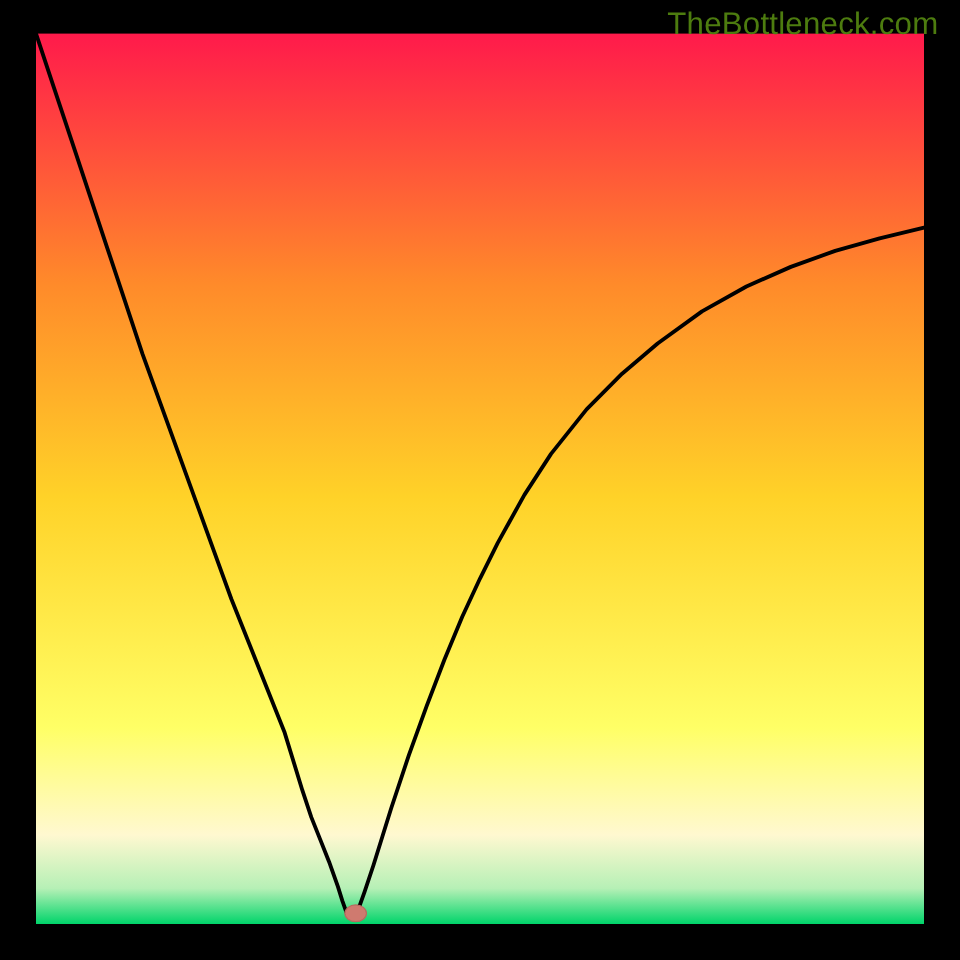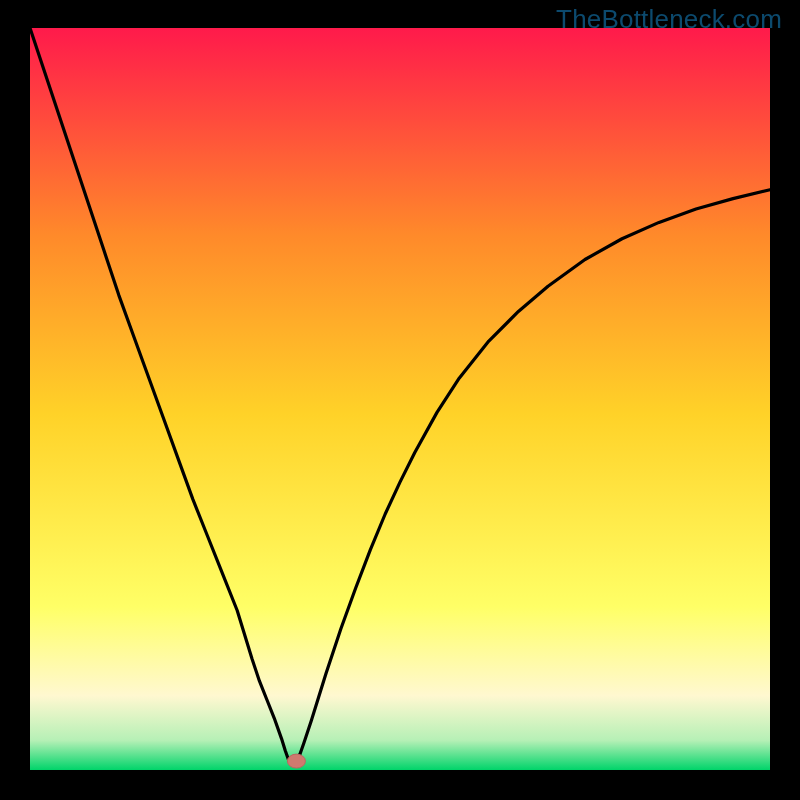--- a/index.html
+++ b/index.html
@@ -13,21 +13,21 @@
   }
   .wrap {
     position: relative;
     width: 800px;
     height: 800px;
   }
   .watermark {
     position: absolute;
     top: 4px;
     right: 18px;
-    color: #0c4a6e;
+    color: #4d7c0f;
     font-size: 26px;
     font-weight: 400;
     letter-spacing: 0.2px;
     z-index: 50;
   }
   svg { display: block; }
 </style>
 </head>
 <body>
 

